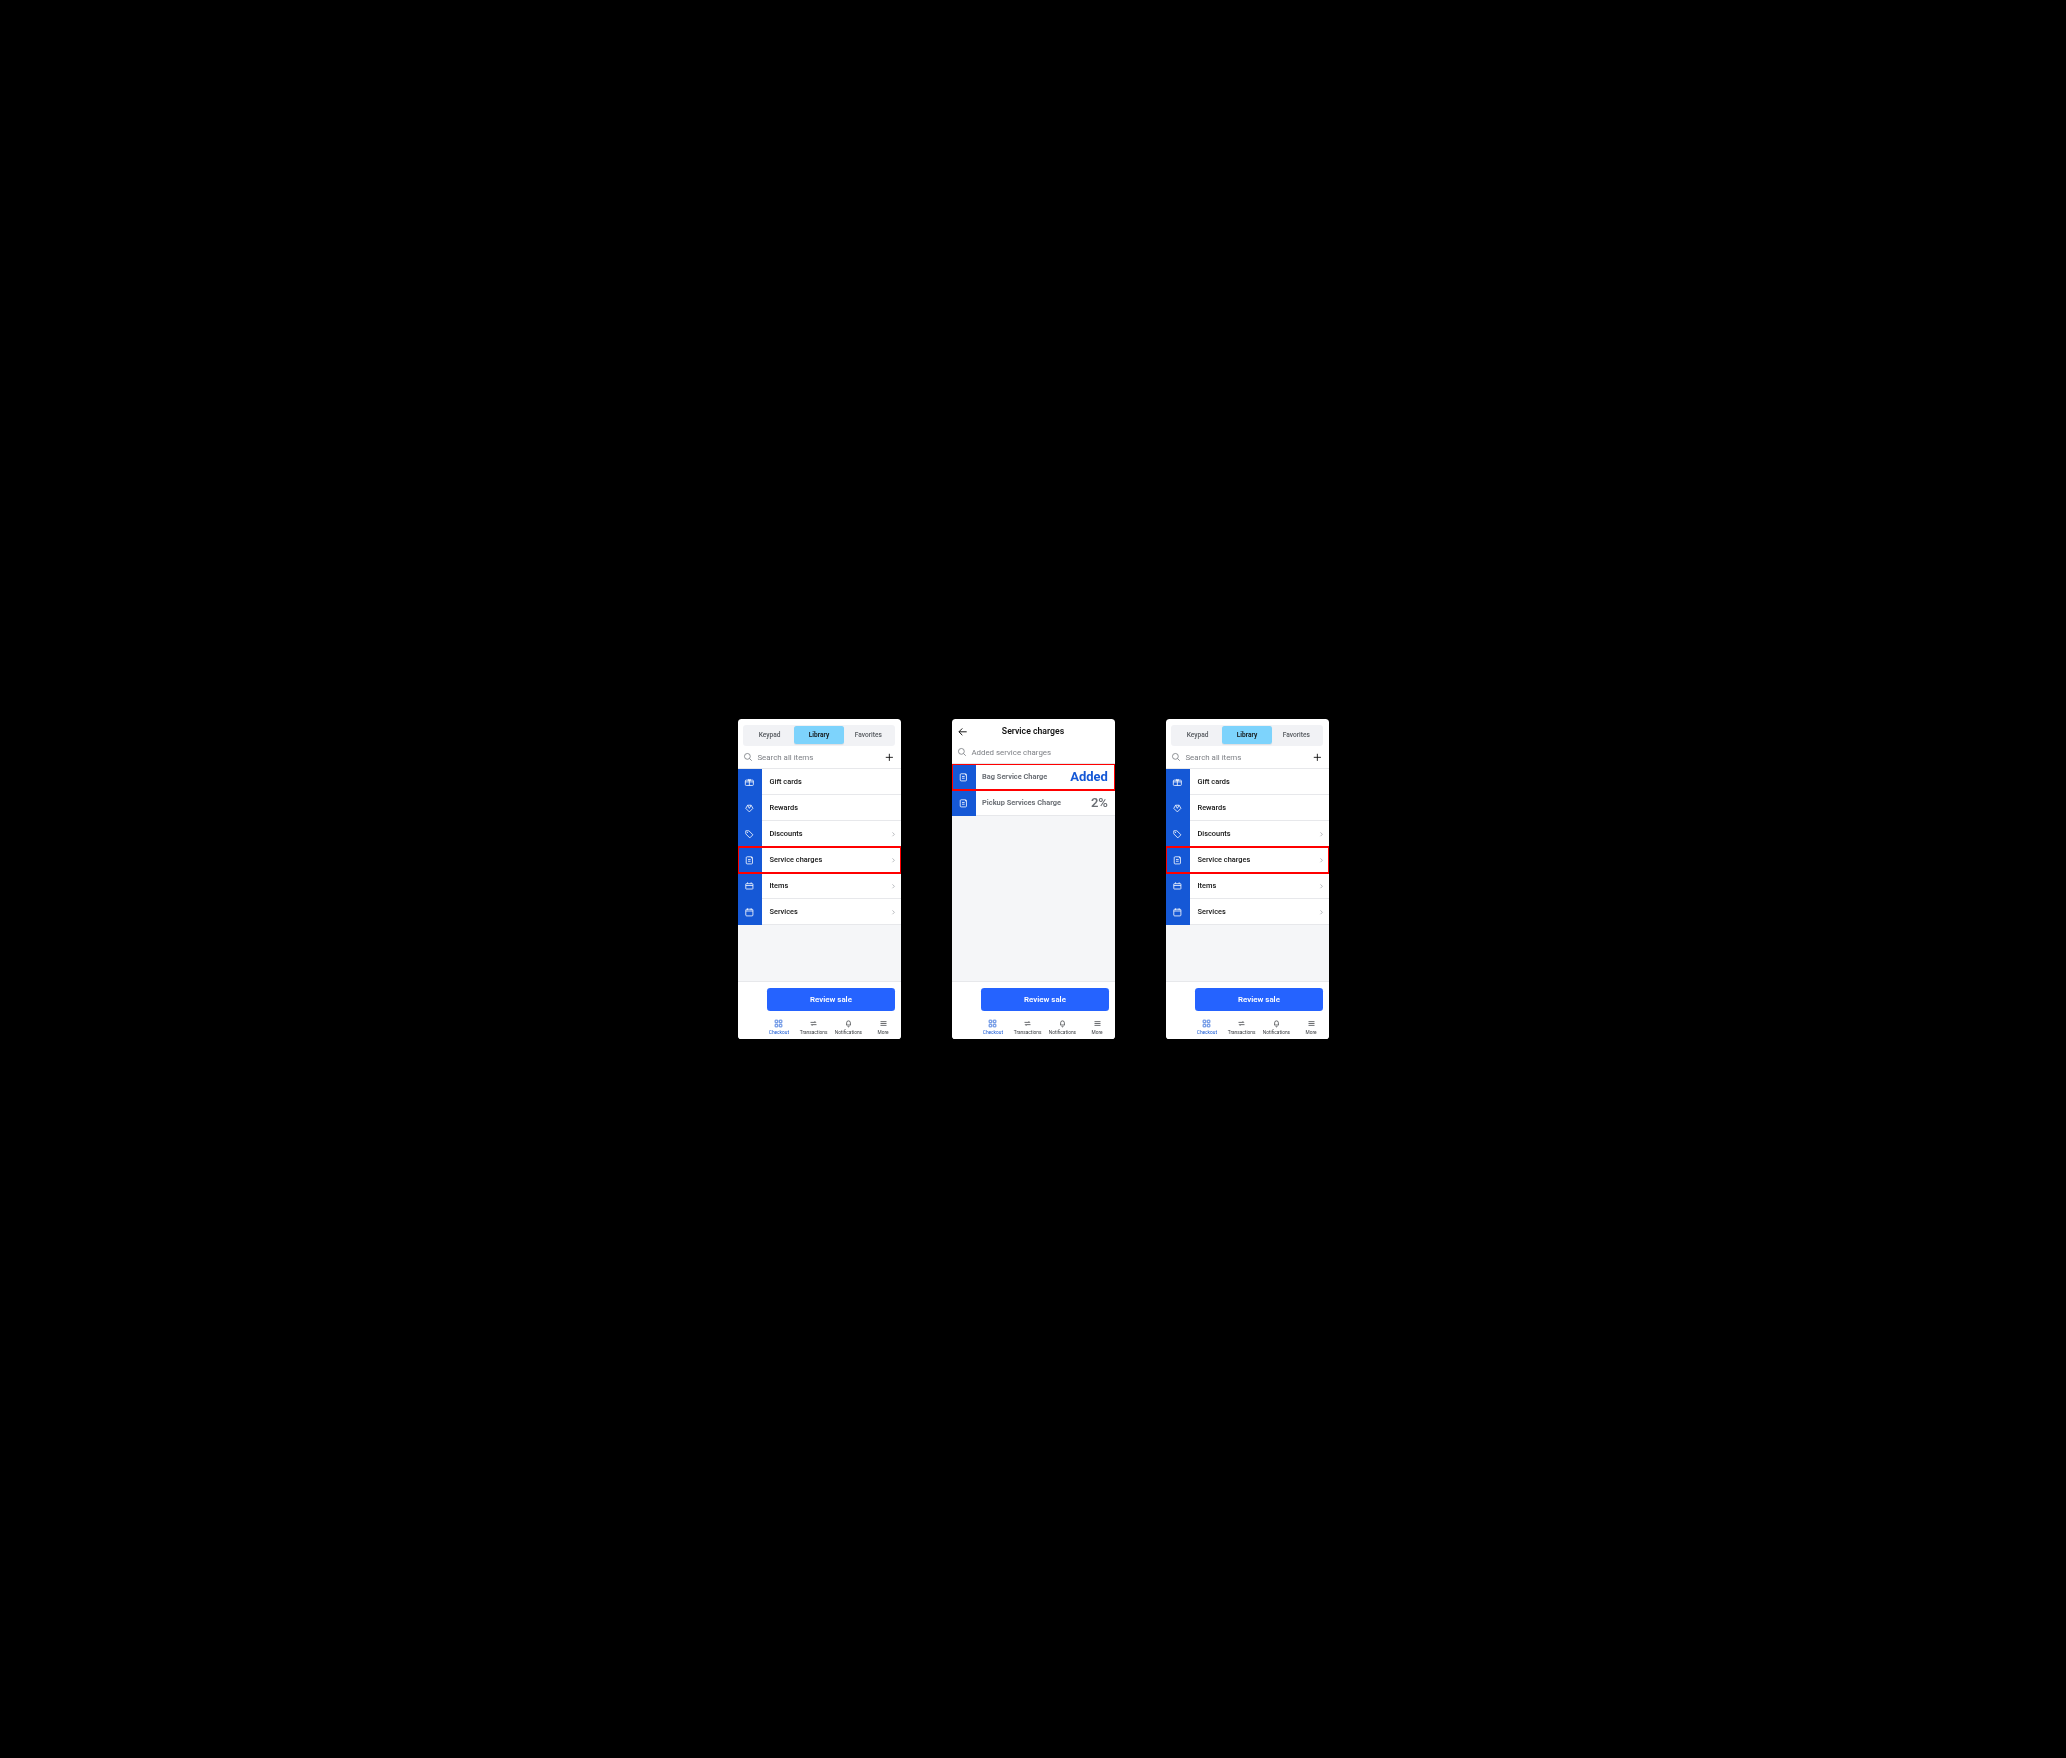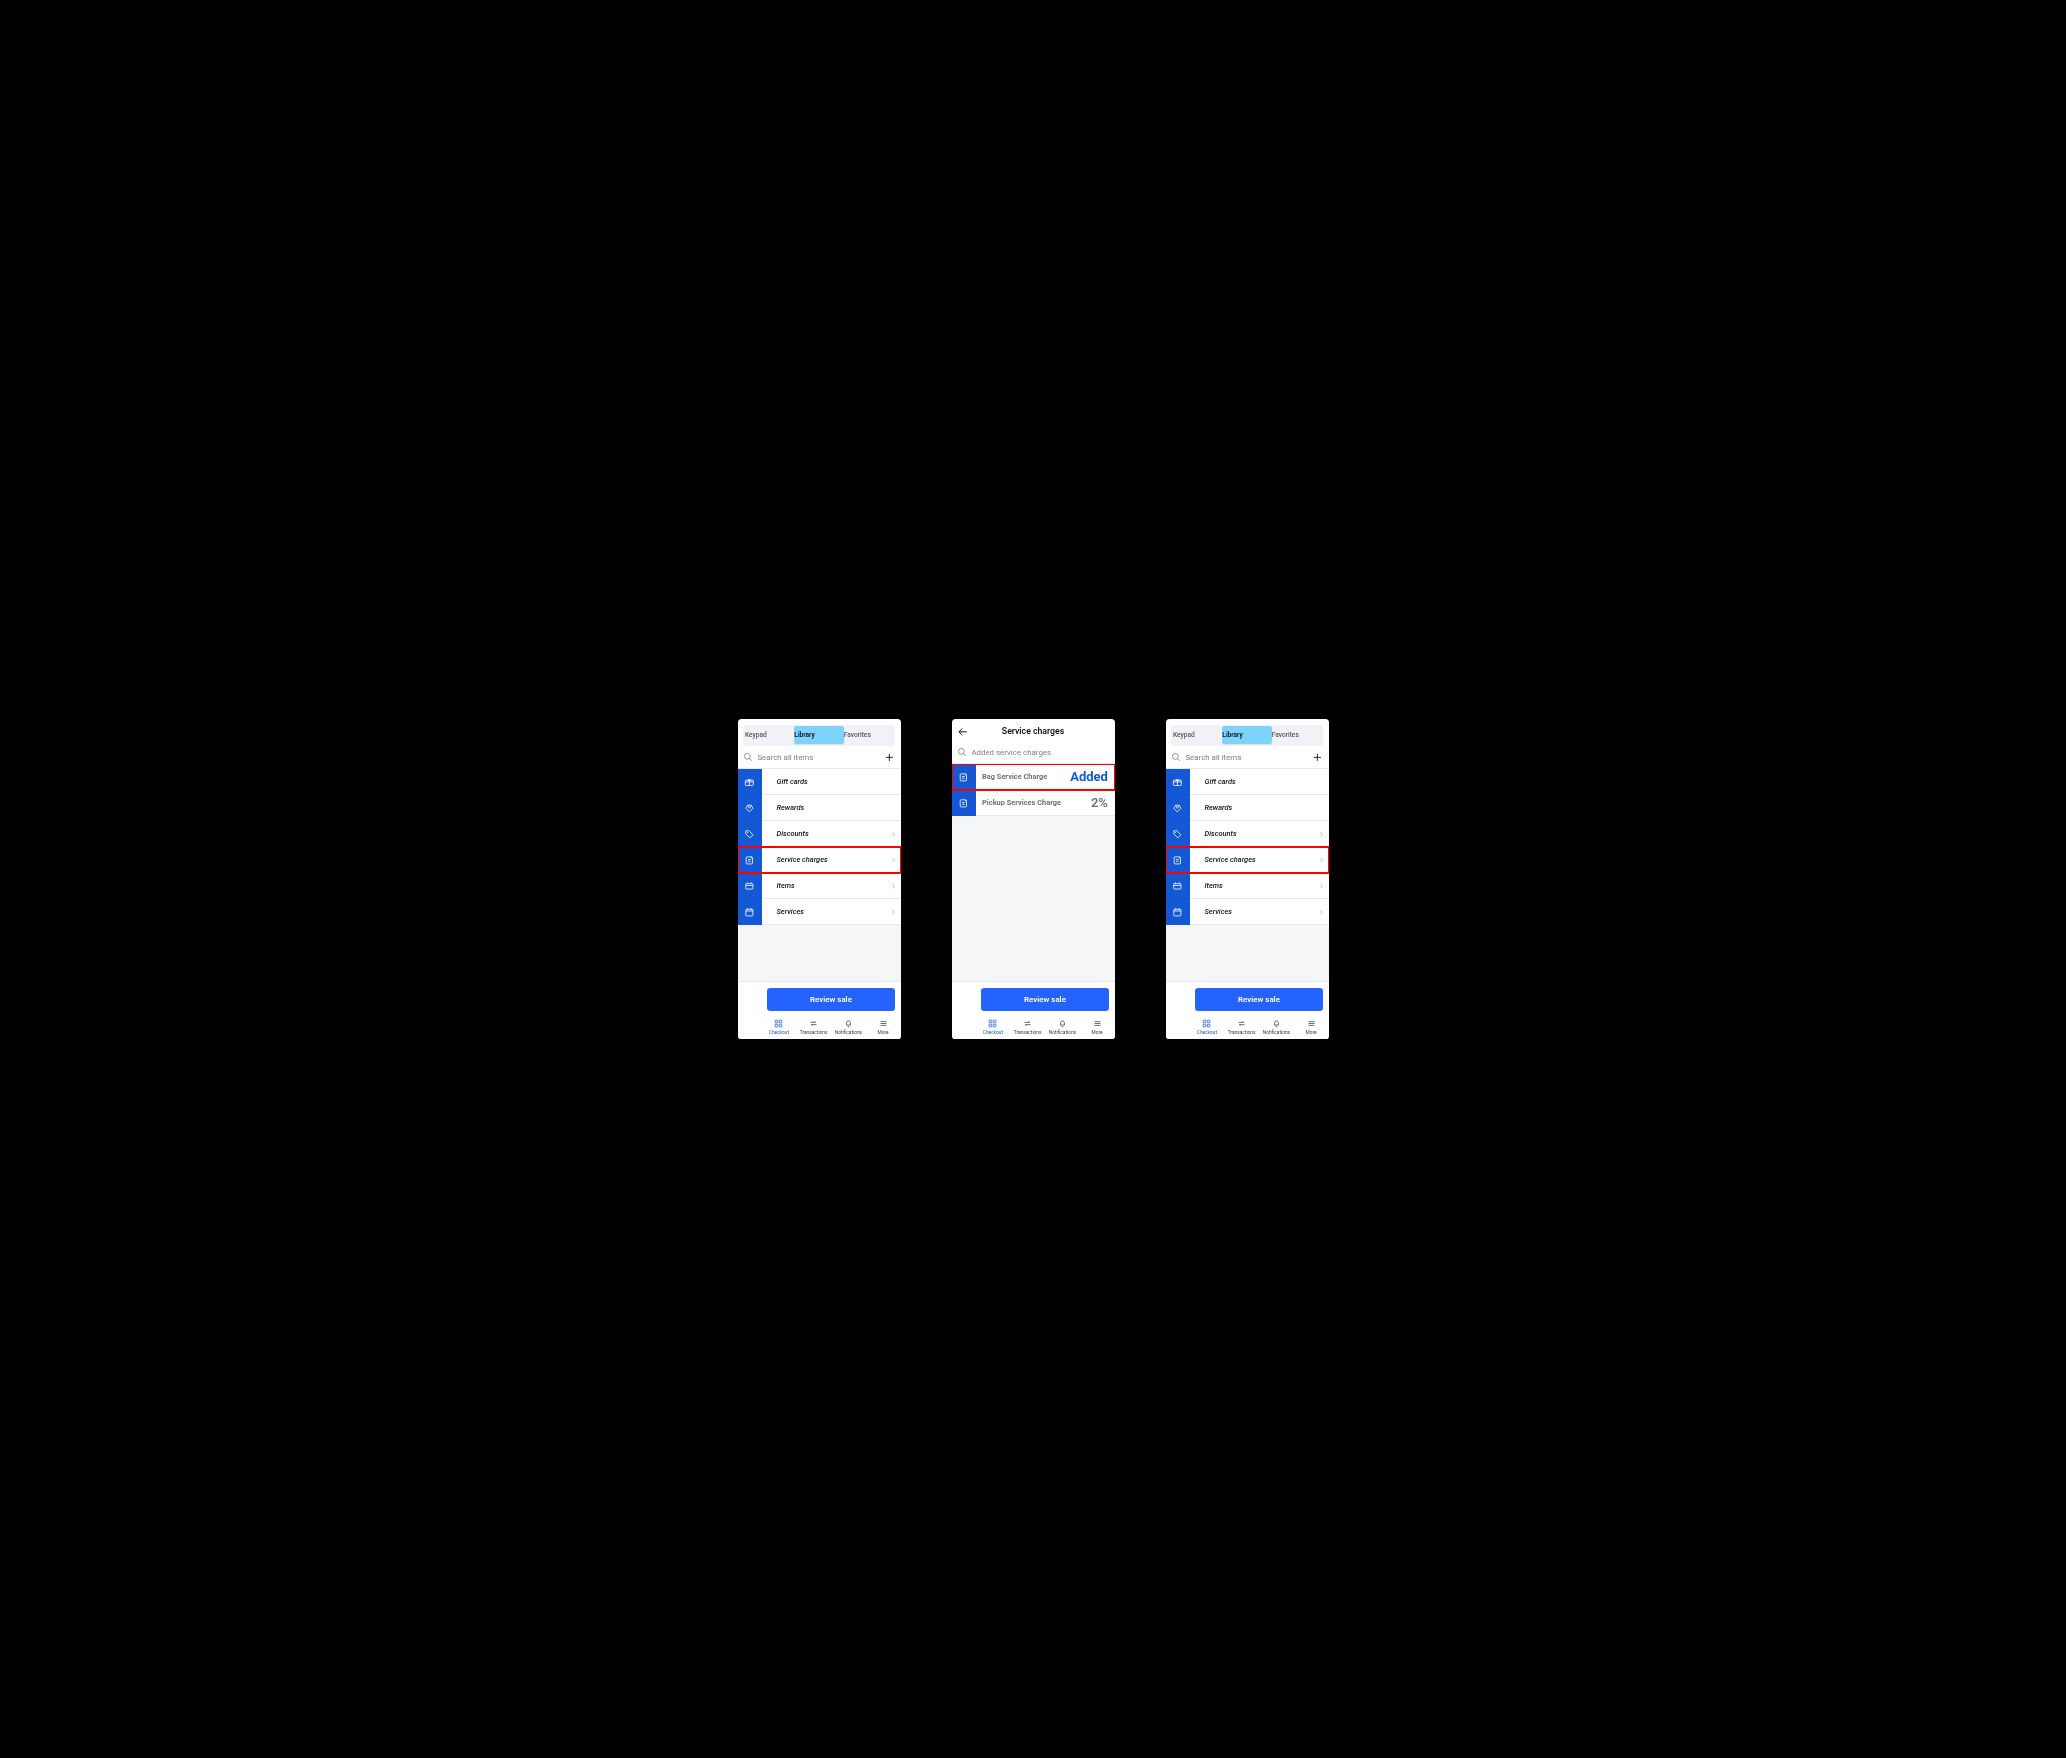--- a/index.html
+++ b/index.html
@@ -28,20 +28,21 @@
     padding: 5.8px 5.8px 0 5.8px;
   }
   .tabs {
     display: flex;
     background: #f1f2f5;
     border-radius: 3.3px;
     padding: 1.7px;
   }
   .tab {
     flex: 1;
+    text-align: center;
     font-size: 6.6px;
     font-weight: 500;
     color: #55595e;
     padding: 5px 0;
     border-radius: 2.5px;
   }
   .tab.active { background: #7dd3fc; color: #111; font-weight: 600; box-shadow: 0 0.4px 0.8px rgba(0,0,0,0.08); }
   .title-bar {
     display: flex;
     align-items: center;
@@ -82,29 +83,28 @@
     width: 24px;
     height: 100%;
     background: #1558d6;
     display: flex;
     align-items: center;
     justify-content: center;
     flex: 0 0 24px;
   }
   .menu-item .label {
     flex: 1;
-    padding-left: 15px;
+    padding-left: 8px;
     font-size: 7.4px;
     font-weight: 500;
     color: #111;
     border-bottom: 0.4px solid #e7e8eb;
     height: 100%;
     display: flex;
     align-items: center;
-    font-style: italic;
   }
   .menu-item .chev-col {
     width: 14px;
     display: flex;
     align-items: center;
     justify-content: center;
     color: #9a9da3;
     border-bottom: 0.4px solid #e7e8eb;
     height: 100%;
   }

